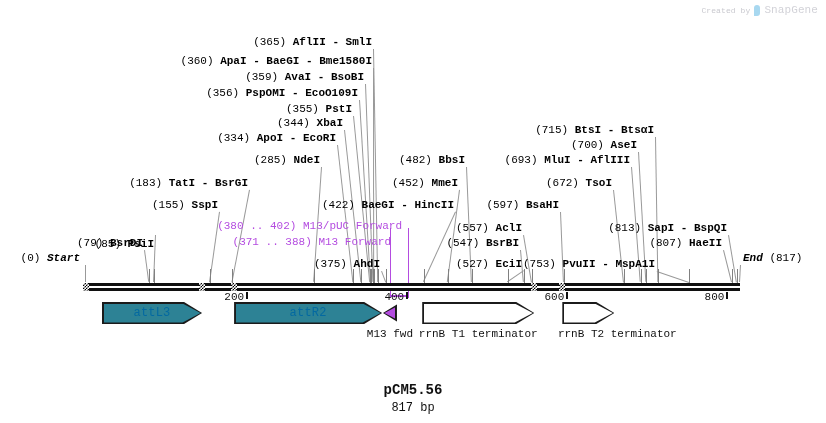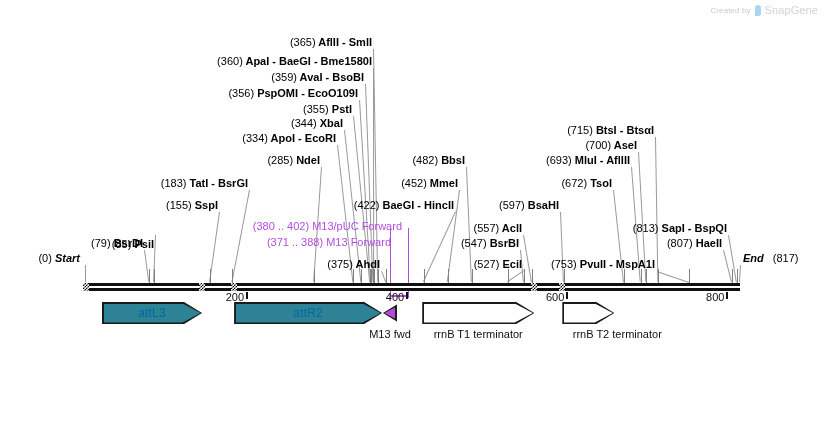--- a/index.html
+++ b/index.html
@@ -6,21 +6,21 @@
   html, body {
     margin: 0;
     padding: 0;
     background: #ffffff;
   }
   #stage {
     position: relative;
     width: 826px;
     height: 423px;
     background: #ffffff;
-    font-family: Liberation Sans, sans-serif;
+    font-family: Liberation Mono, monospace;
     overflow: hidden;
   }
 
   
   #watermark {
     position: absolute;
     top: 4px;
     right: 8px;
     display: flex;
     align-items: center;
@@ -327,21 +327,21 @@
       <div class="lbl primer" style="left: 402px; top: 220px;"><span class="pos">(380 .. 402)</span><span class="nm">  M13/pUC Forward</span></div>
       <div class="lbl primer" style="left: 391px; top: 236px;"><span class="pos">(371 .. 388)</span><span class="nm">  M13 Forward</span></div>
     </div>
 
   <div class="lbl terminus" style="left:80px; top:252px;">
     <span class="pos">(0)</span>
     <span class="nm">Start</span>
   </div>
   <div class="lbl terminus end-lbl" style="left:743px; top:252px;">
     <span class="nm">End</span>
-    <span class="pos" style="margin-left:6px;">(817)</span>
+    <span class="pos" style="">(817)</span>
   </div>
 
   <div id="backbone">
     <div class="bb-top"></div>
     <div class="bb-mid"></div>
     <div class="bb-bot"></div>
   </div>
   <div id="hatches">
       <div class="bb-hatch" style="left: 83px; top: 283px;"></div>
       <div class="bb-hatch" style="left: 199.071px; top: 283px;"></div>
@@ -384,14 +384,18 @@
         <div class="feat-fill arrow-right" style="inset: 1.5px; background: rgb(255, 255, 255);"></div>
       </div>
       <div class="feat-label-out" style="left: 478.24px; top: 328px; transform: translateX(-50%);">rrnB T1 terminator</div>
       <div class="feat" style="left: 562.291px; top: 302px; width: 52.0318px;">
         <div class="feat-stroke arrow-right"></div>
         <div class="feat-fill arrow-right" style="inset: 1.5px; background: rgb(255, 255, 255);"></div>
       </div>
       <div class="feat-label-out" style="left: 588.307px; top: 328px; transform: translateX(-50%); margin-left: 29px;">rrnB T2 terminator</div>
     </div>
 
+  <div id="title-block" style="top:382px;">
+    <div id="plasmid-name">pCM5.56</div>
+    <div id="plasmid-size">817 bp</div>
+  </div>
 
 </div>
 
 </body></html>

